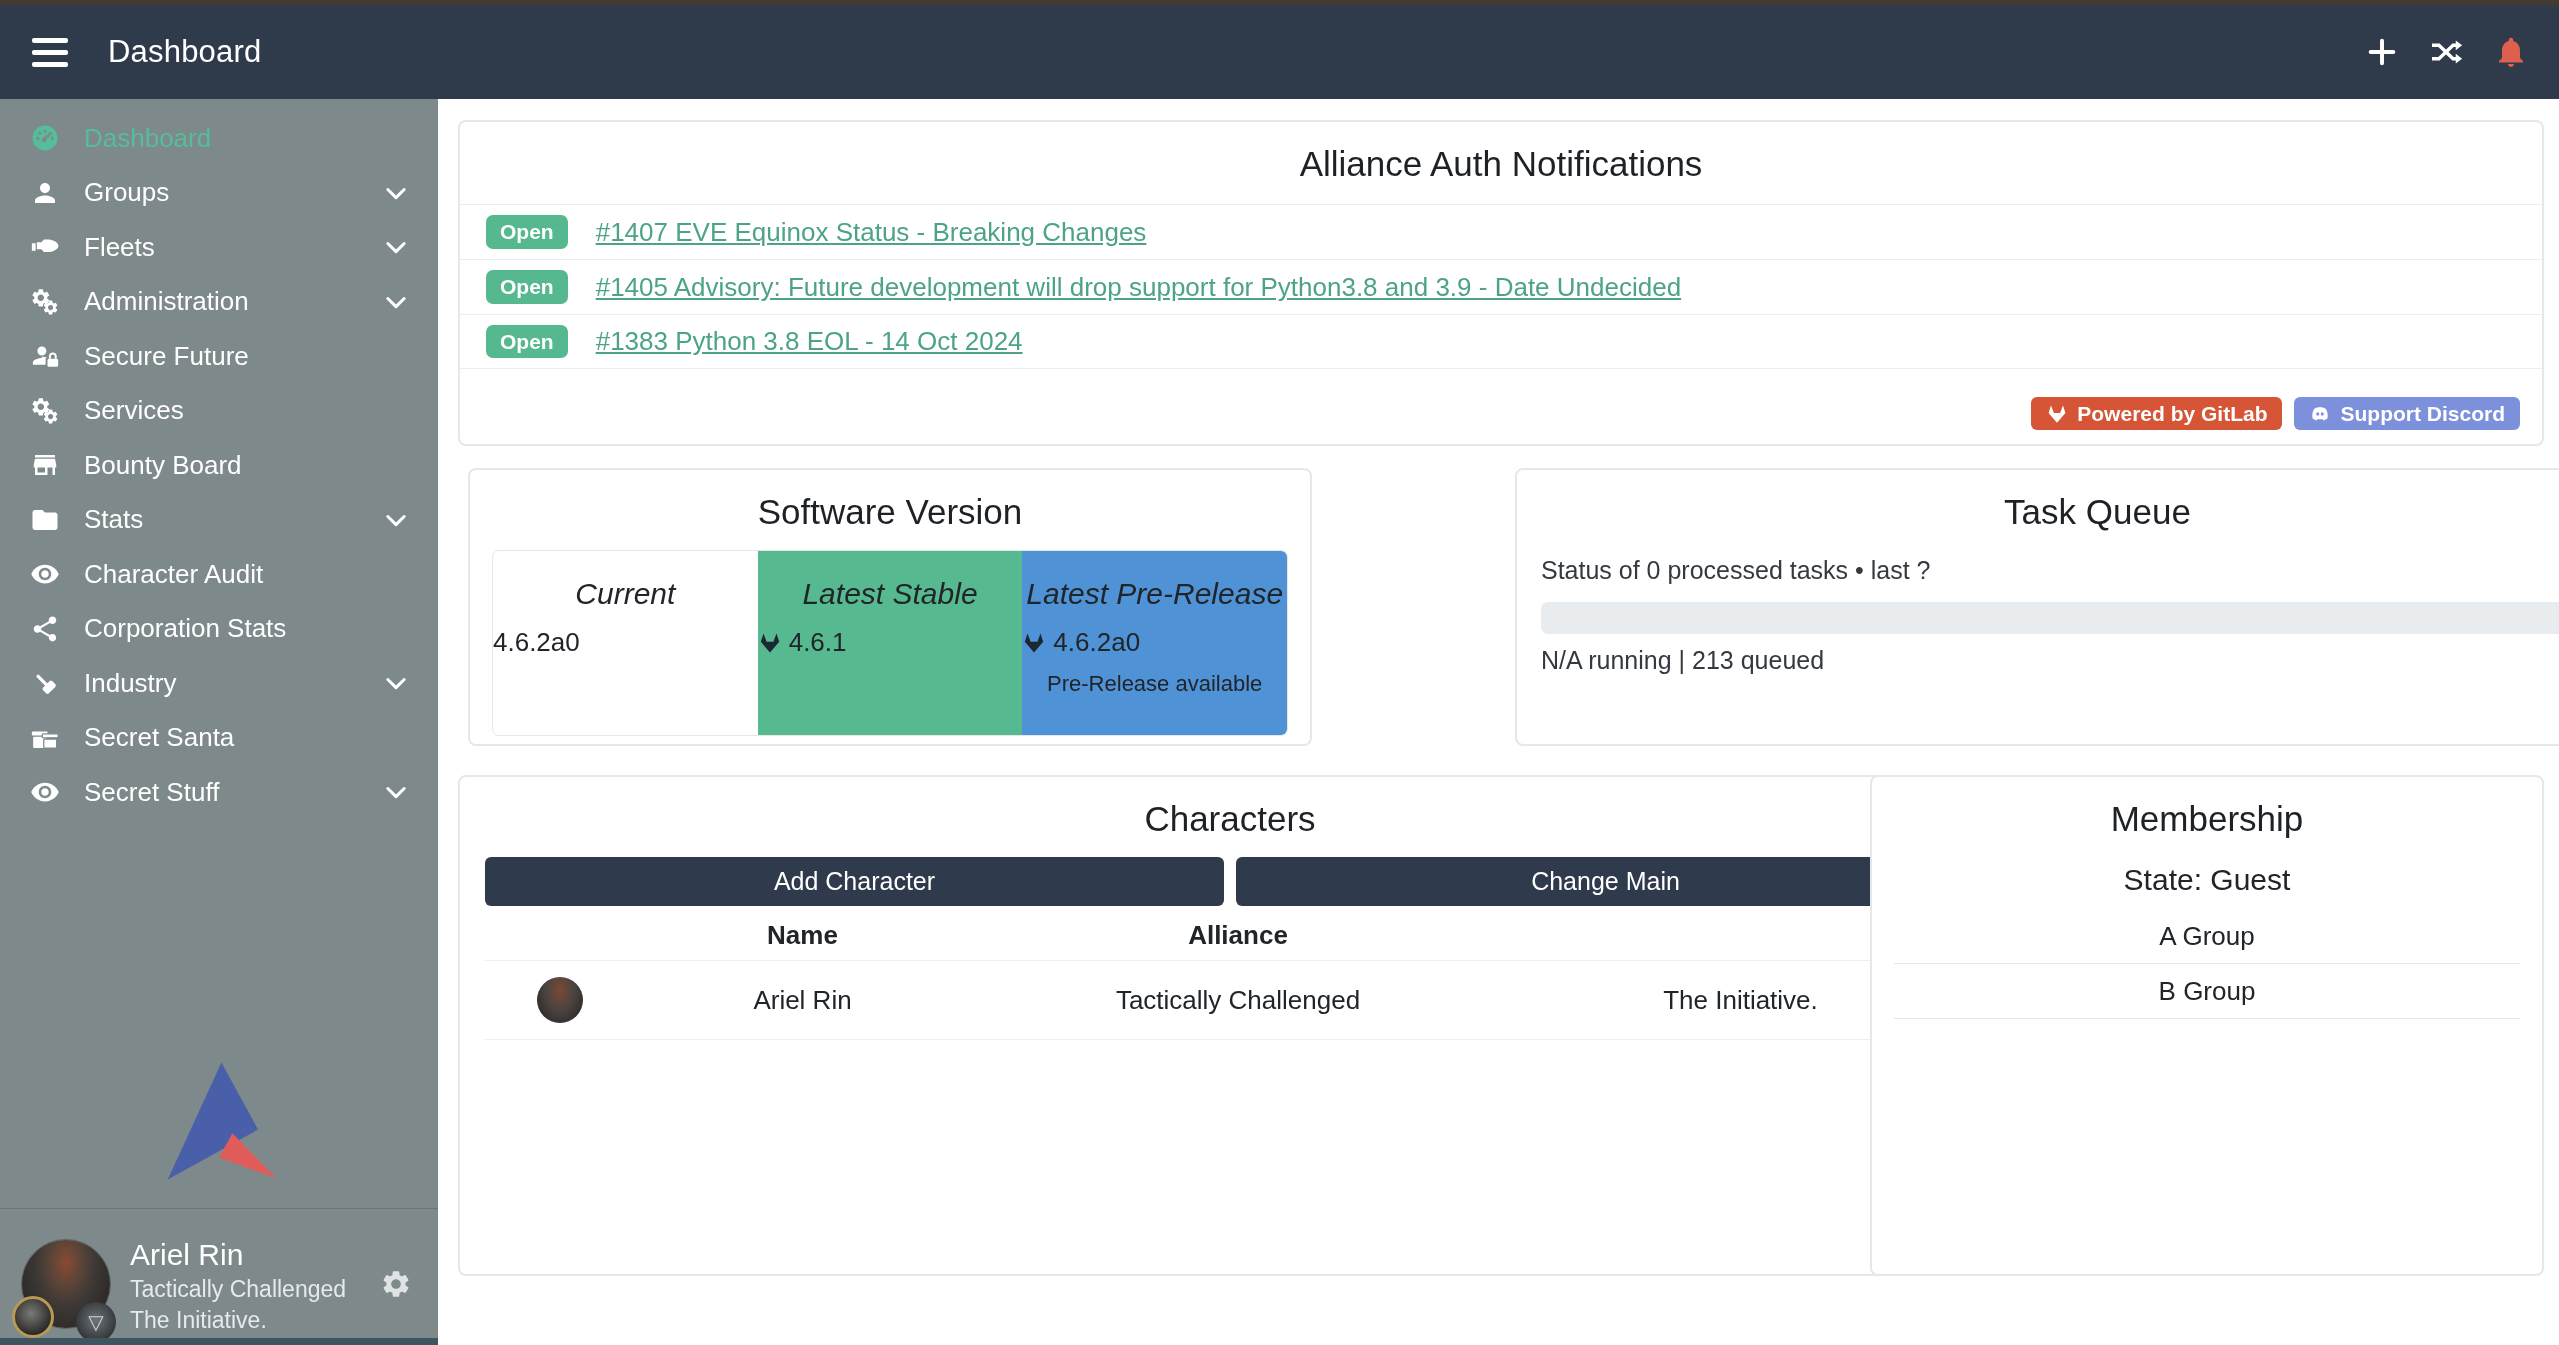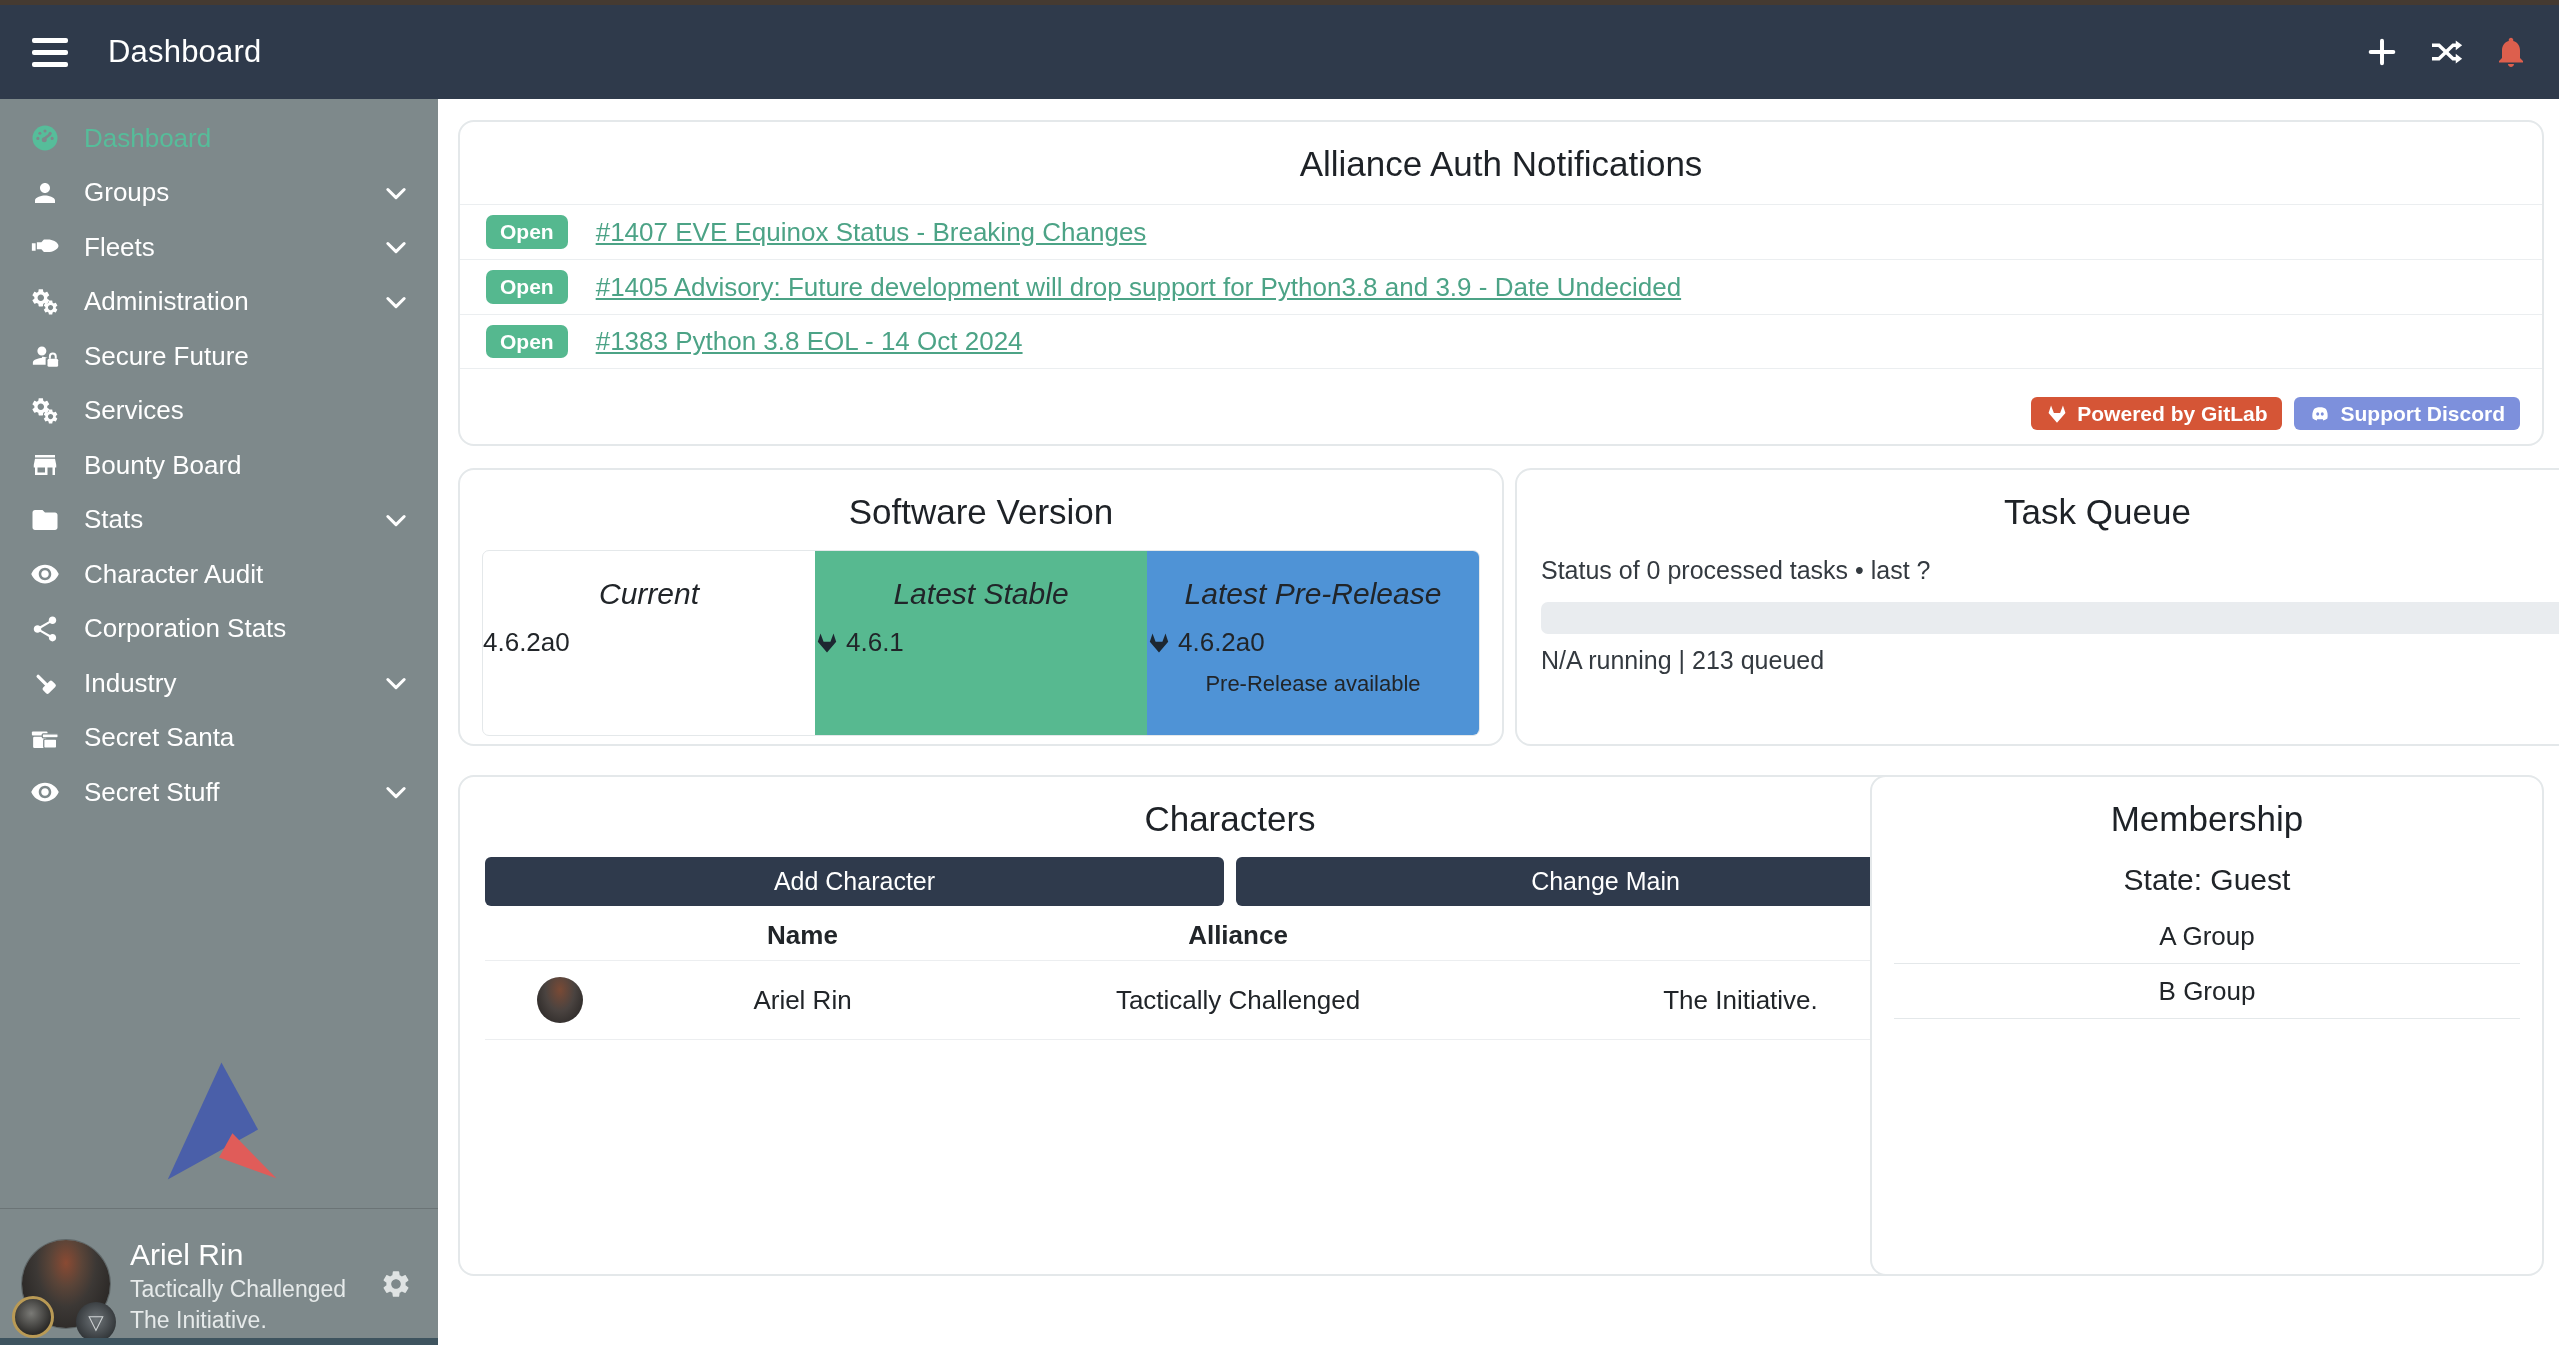--- a/index.html
+++ b/index.html
@@ -50,37 +50,37 @@
     display:flex; align-items:center; justify-content:center; color:#cfd3d4; font-size:20px; }
   .u-text { position:absolute; left:130px; top:2px; color:#fff; }
   .u-name { font-size:30px; line-height:38px; }
   .u-corp { font-size:23px; line-height:31px; color:#e6eaea; }
   .u-alliance { font-size:23px; line-height:31px; color:#e6eaea; }
   .u-gear { position:absolute; right:26px; top:34px; width:32px; height:32px; fill:#dfe3e3; cursor:pointer; }
   .sb-bottom { position:absolute; bottom:0; left:0; width:100%; height:7px; background:#3e545f; }
 
   
   .content { position:absolute; left:438px; top:99px; right:0; bottom:0; background:#fff; }
-  .panel { position:absolute; background:#fff; border:2px solid #e4e8ea; border-radius:16px; }
+  .panel { position:absolute; background:#fff; border:2px solid #e4e8ea; border-radius:8px; }
   .panel-title { text-align:center; font-size:35px; font-weight:400; color:#1e2227; margin-top:22px; }
 
   #p-notif { left:20px; top:21px; width:2086px; height:326px; }
   .notif-list { margin-top:20px; }
   .notif-row { height:55px; display:flex; align-items:center; padding:0 26px; border-top:1px solid #ebeef0; }
   .notif-row:last-child { border-bottom:1px solid #ebeef0; }
   .open-badge { background:#55b88f; color:#fff; font-size:21px; font-weight:bold; border-radius:7px; padding:5px 14px; line-height:1.1; }
   .notif-link { color:#4ca386; font-size:26px; text-decoration:underline; margin-left:28px; cursor:pointer; }
   .notif-footer { position:absolute; right:22px; bottom:14px; display:flex; gap:12px; }
   .fbadge { height:33px; border-radius:6px; color:#fff; font-size:21px; font-weight:bold;
     display:flex; align-items:center; padding:0 15px; gap:9px; cursor:pointer; }
   .fbadge.gitlab { background:#d55536; }
   .fbadge.discord { background:#7d90dc; }
   .fbadge svg { width:22px; height:22px; fill:#fff; }
 
-  #p-sv { left:20px; top:369px; width:1046px; height:278px; }
+  #p-sv { left:30px; top:369px; width:844px; height:278px; }
   .sv-box { position:absolute; left:22px; top:80px; right:22px; bottom:8px;
     border:1px solid #e4e8ea; border-radius:7px; display:flex; overflow:hidden; }
   .sv-col { flex:1; text-align:center; padding-top:26px; }
   .sv-col.stable { background:#57b990; }
   .sv-col.pre { background:#4f93d6; }
   .sv-label { font-size:30px; color:#212529;font-style:italic; }
   .sv-version { font-size:26px; margin-top:16px; display:flex; justify-content:flex-start; align-items:center; gap:7px; color:#212529; }
   .sv-version svg { width:24px; height:24px; fill:#1d2731; }
   .sv-note { font-size:22px; margin-top:13px; color:#212529; }
 

